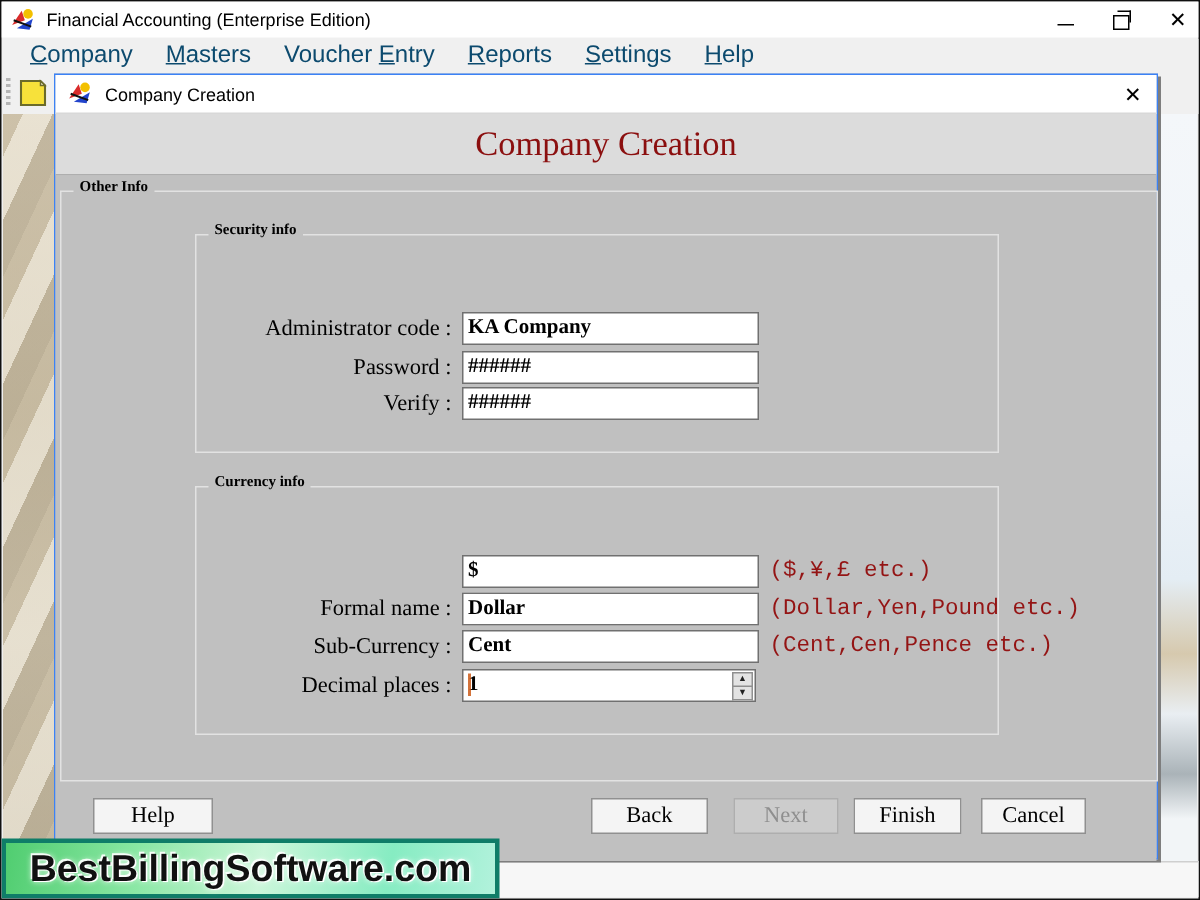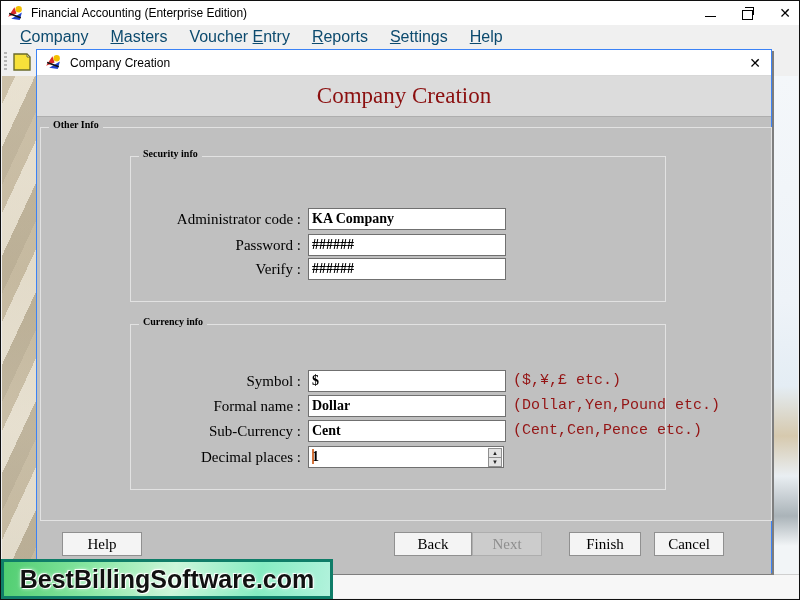--- a/index.html
+++ b/index.html
@@ -59,21 +59,21 @@
   .spinwrap .finput{left:0;width:100%;padding-right:17px;}
   .caret{position:absolute;left:4px;top:3px;width:2px;height:15px;background:#c8500a;opacity:.8;}
   .spinner{position:absolute;right:2px;top:2px;bottom:2px;width:14px;display:flex;flex-direction:column;}
   .spinbtn{flex:1;background:#e3e3e3;border:1px solid #8f8f8f;font-size:6px;line-height:8px;text-align:center;color:#222;box-sizing:border-box;}
   .spinbtn + .spinbtn{border-top:none;}
   
   .btnrow-btn{position:absolute;top:415px;height:24px;background:#f4f4f4;border:1px solid #909090;box-sizing:border-box;
     font-family:"Liberation Serif",serif;font-size:15px;color:#000;text-align:center;line-height:22px;}
   .btn-help{left:25px;width:80px;}
   .btn-back{left:357px;width:78px;}
-  .btn-next{left:435px;width:70px;background:#cccccc;color:#8e8e8e;border-color:#aeaeae;}
+  .btn-next{left:452px;width:70px;background:#cccccc;color:#8e8e8e;border-color:#aeaeae;}
   .btn-finish{left:532px;width:72px;}
   .btn-cancel{left:617px;width:70px;}
   
   .watermark{position:absolute;left:0px;top:558px;width:332px;height:40px;box-sizing:border-box;
     border:3px solid #0f7d68;
     background:linear-gradient(100deg,#50cd70 0%,#8ce8a6 28%,#ccf6da 52%,#86ecc2 78%,#b2f2dc 100%);
     display:flex;align-items:center;justify-content:center;z-index:50;}
   .watermark span{font-family:"Liberation Sans",sans-serif;font-weight:bold;font-size:25px;color:#111;
     text-shadow:1px 1px 0 #fff,-1px -1px 0 rgba(255,255,255,.9),0 0 4px #fff;letter-spacing:0px;}
 </style>
@@ -154,21 +154,20 @@
         <div class="frow" style="top:101px;left:0;right:0;">
           <span class="flabel">Verify :</span>
           <input class="finput" type="text" value="######" style="">
         </div>
       </div>
 
       <div class="groupbox gb-cur">
         <span class="legend">Currency info</span>
 
         <div class="frow" style="top:45px;left:0;right:0;">
-          <span class="flabel">Symbol :</span>
           <input class="finput" type="text" value="$" style="">
           <span class="fhint">($,¥,£ etc.)</span>
         </div>
         <div class="frow" style="top:70px;left:0;right:0;">
           <span class="flabel">Formal name :</span>
           <input class="finput" type="text" value="Dollar" style="">
           <span class="fhint">(Dollar,Yen,Pound etc.)</span>
         </div>
         <div class="frow" style="top:95px;left:0;right:0;">
           <span class="flabel">Sub-Currency :</span>

